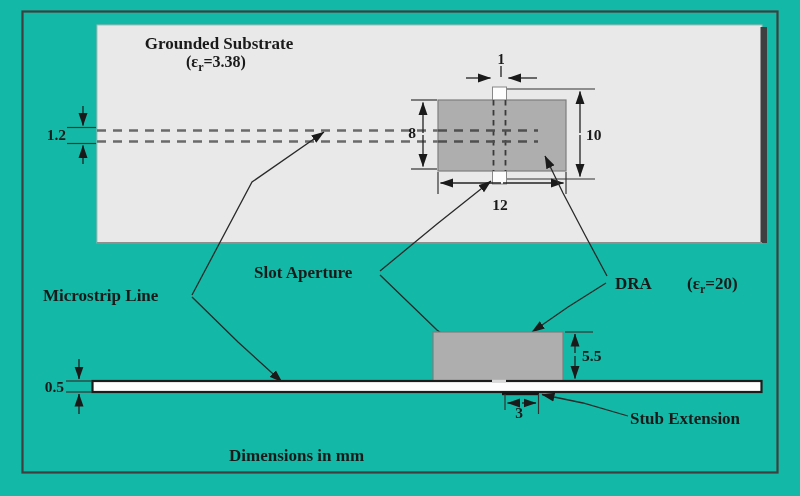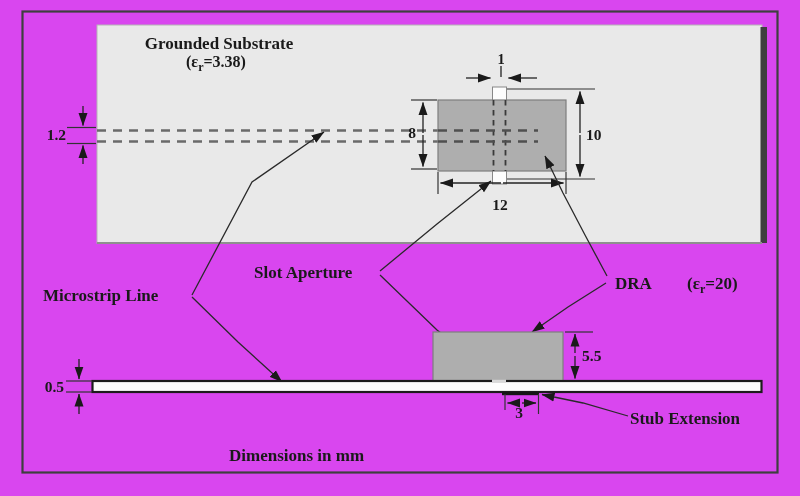--- a/index.html
+++ b/index.html
@@ -1,19 +1,19 @@
 <!DOCTYPE html>
 <html><head>
 <meta charset="utf-8">
 <style>
   html, body { margin: 0; padding: 0; background: #ffffff; }
   .canvas {
     position: relative;
     width: 800px; height: 496px;
-    background: #d946ef;
+    background: #14b8a6;
     font-family: "Liberation Serif", serif;
   }
   svg text {
     font-family: "Liberation Serif", serif;
     font-weight: bold;
     fill: #1a1a1a;
   }
   .t17 { font-size: 17px; }
   .t16 { font-size: 16px; }
   .t15 { font-size: 15.5px; }

